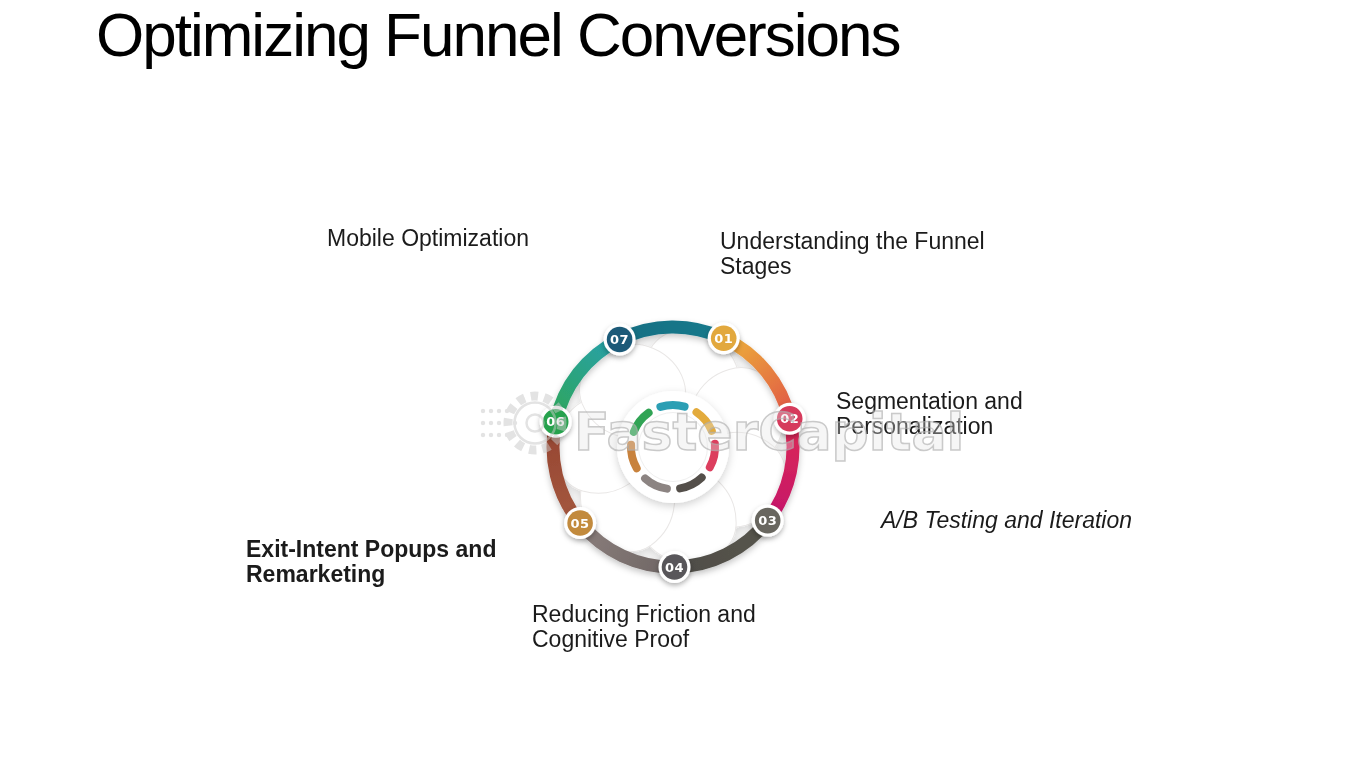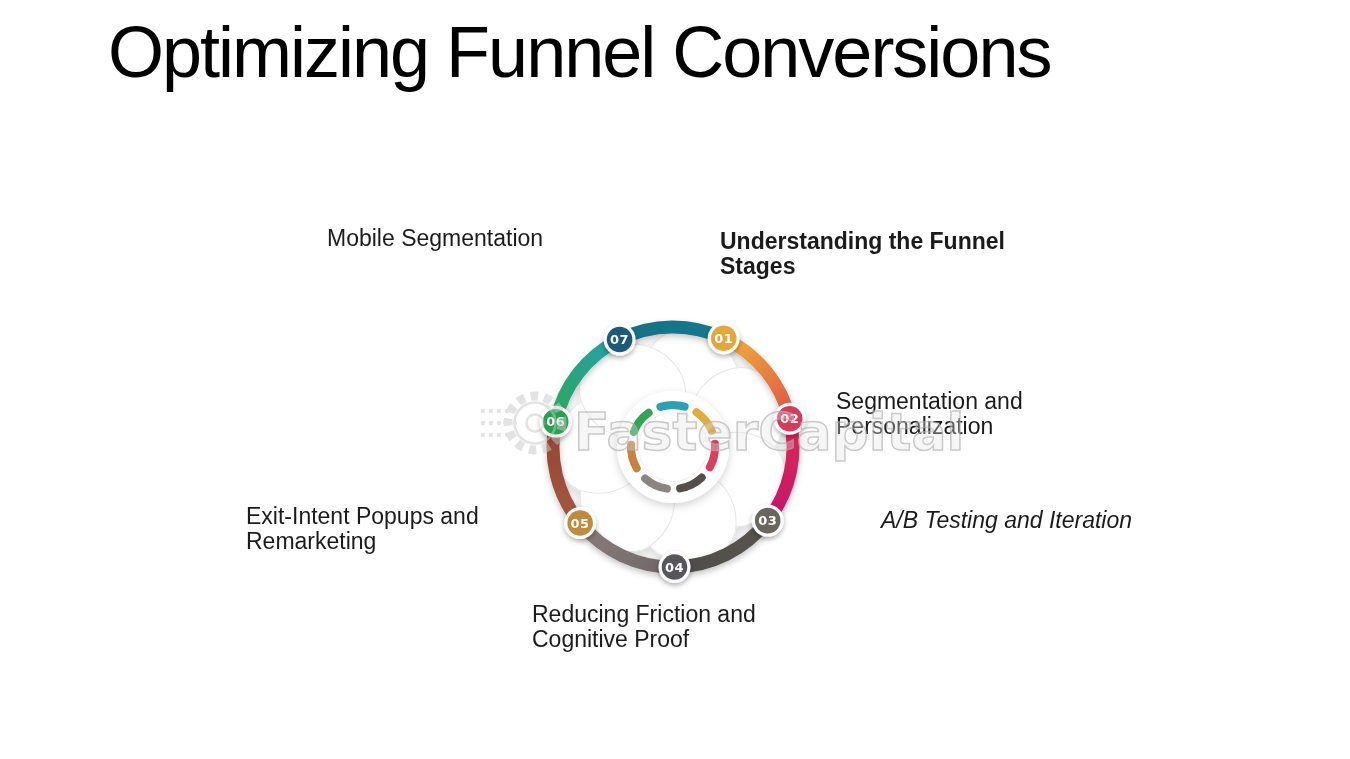--- a/index.html
+++ b/index.html
@@ -2,22 +2,22 @@
 <html><head>
 <meta charset="utf-8">
 <style>
   html,body{margin:0;padding:0;}
   body{
     width:1350px;height:759px;background:#ffffff;overflow:hidden;position:relative;
     font-family:"Liberation Sans", sans-serif;
   }
   .page{position:absolute;inset:0;}
   .title{
-    position:absolute;left:96px;top:2px;margin:12px;
-    font-size:72px;font-weight:400;letter-spacing:-2px;color:#000;
+    position:absolute;left:96px;top:2px;margin:0;
+    font-size:62px;font-weight:400;letter-spacing:-2px;color:#000;
     line-height:1.08;white-space:nowrap;
   }
   .wheel{position:absolute;left:508px;top:282px;width:330px;height:330px;z-index:1;}
   .lbl{
     position:absolute;font-size:23px;line-height:25px;color:#1b1b1b;
     white-space:pre-line;z-index:2;
   }
   .badge-num{
     font-family:"DejaVu Sans", sans-serif;font-weight:bold;font-size:13px;
     fill:#ffffff;letter-spacing:0.5px;
@@ -156,30 +156,30 @@
         </g>
         <g transform="translate(-53.4,-107.5)">
           <circle r="16" fill="#ffffff"></circle>
           <circle r="12.8" fill="#1C5A78"></circle>
           <text y="4.5" text-anchor="middle" class="badge-num">07</text>
         </g>
       </g>
     </svg>
   </div>
 
-  <div class="lbl" style="left:720px;top:229px;font-weight:bold;">Understanding the Funnel
+  <div class="lbl" style="left:720px;top:229px;">Understanding the Funnel
 Stages</div>
   <div class="lbl" style="left:836px;top:389px;">Segmentation and
 Personalization</div>
   <div class="lbl" style="left:881px;top:508px;font-style:italic;">A/B Testing and Iteration</div>
   <div class="lbl" style="left:532px;top:602px;">Reducing Friction and
 Cognitive Proof</div>
-  <div class="lbl" style="left:246px;top:504px;">Exit-Intent Popups and
+  <div class="lbl" style="left:246px;top:537px;font-weight:bold;">Exit-Intent Popups and
 Remarketing</div>
-  <div class="lbl" style="left:327px;top:226px;">Mobile Segmentation</div>
+  <div class="lbl" style="left:327px;top:226px;">Mobile Optimization</div>
 
   <div class="wm">
     <svg width="92" height="78" viewBox="0 0 92 78" opacity="0.65">
       <g fill="none" stroke="#c9c9c9">
         <circle cx="56" cy="39" r="27" stroke-width="9" stroke-dasharray="7.5 6.1"></circle>
         <circle cx="56" cy="39" r="20.5" stroke-width="2.5"></circle>
         <circle cx="56" cy="39" r="8.5" stroke-width="2.5"></circle>
       </g>
       <g fill="#c9c9c9">
         <circle cx="4" cy="27" r="2.2"></circle>

